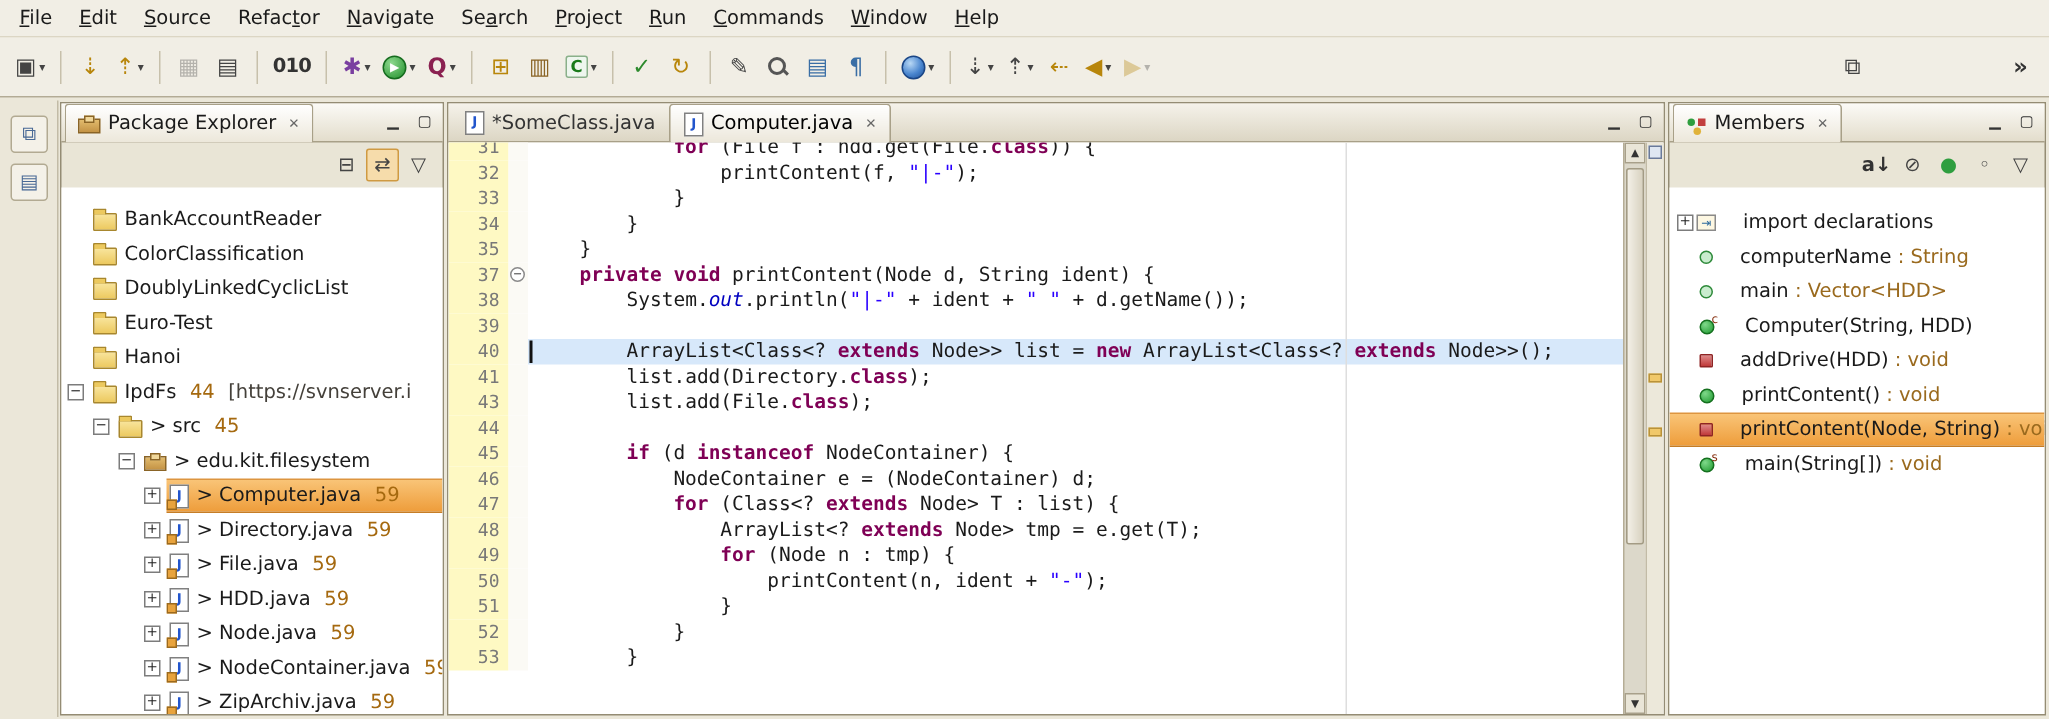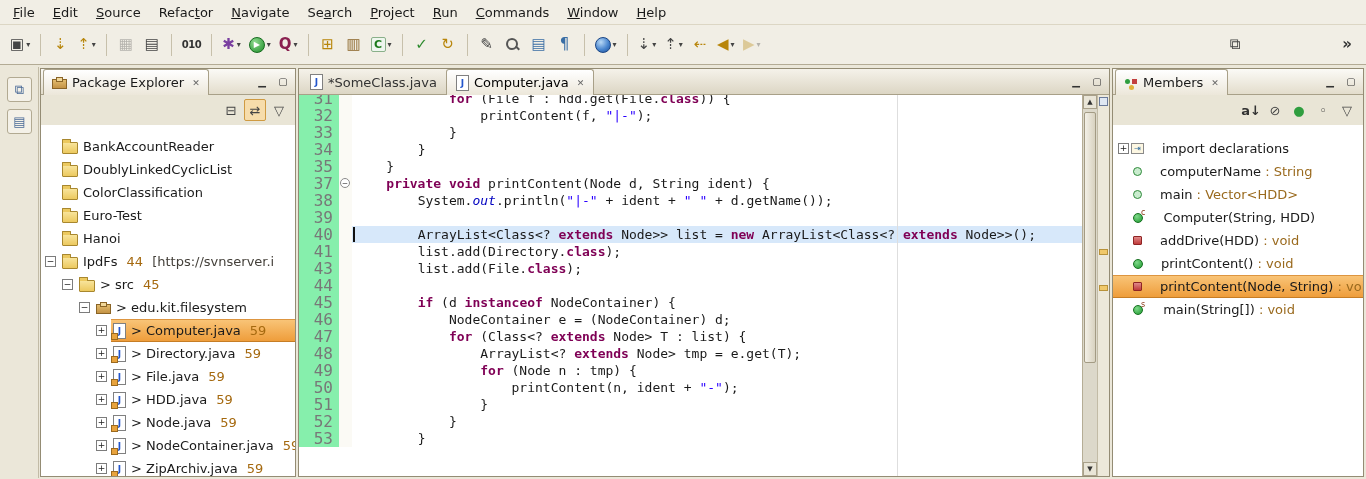--- a/index.html
+++ b/index.html
@@ -12,21 +12,21 @@
   .menu-item u{text-decoration:underline}
 
   
   .toolbar{height:40px;display:flex;align-items:center;background:#f1eee5;border-bottom:1px solid #b3ab95;padding:0 6px;position:relative}
   .tb-groups{display:flex;align-items:center}
   .tbtn{display:inline-flex;align-items:center;justify-content:center;height:26px;min-width:24px;padding:0 2px;margin:0 1px;border:1px solid transparent;border-radius:3px;color:#444;cursor:default}
   .tbtn.disabled{opacity:.35}
   .tglyph{font-size:15px;line-height:1;display:inline-flex;align-items:center;justify-content:center}
   .dd{font-size:8px;color:#444;margin-left:2px}
   .tsep{width:1px;height:22px;background:#c7c0ab;margin:0 6px}
-  .g-tiny{font-size:10px;font-weight:bold;color:#333;letter-spacing:-.5px}
+  .g-tiny{font-size:13px;font-weight:bold;color:#333;letter-spacing:-.5px}
   .g-tiny2{font-size:10px;font-weight:bold;color:#333}
   .g-gold{color:#b8860b}.g-purple{color:#7a3fa0}.g-green{color:#2d8a2d}
   .g-maroon{color:#8a2050;font-weight:bold}.g-brown{color:#8a6426}.g-blue{color:#3a6ea5}
   .g-run{width:16px;height:16px;border-radius:50%;background:radial-gradient(circle at 35% 30%,#8fd98f,#1f8f2a);border:1px solid #156b1e;color:#fff;font-size:8px}
   .g-clsgreen{width:15px;height:15px;border:1px solid #8ab08a;background:#eef6ee;color:#1a7a1a;font-weight:bold;font-size:11px;border-radius:2px}
   .g-sphere{width:16px;height:16px;border-radius:50%;background:radial-gradient(circle at 35% 30%,#b8d8f5 0%,#4a86cf 55%,#1d4f97 100%);border:1px solid #1a4585;color:transparent}
   .g-mag{position:relative;width:15px;height:15px;color:transparent}
   .g-mag::before{content:"";position:absolute;left:1px;top:1px;width:8px;height:8px;border:2px solid #555;border-radius:50%}
   .g-mag::after{content:"";position:absolute;left:10px;top:10px;width:5px;height:2px;background:#555;transform:rotate(45deg)}
   .g-greendot{color:#2f9e3f;font-size:9px}
@@ -73,21 +73,21 @@
   .i-java.dirty::before{content:"";position:absolute;left:-3px;bottom:-2px;width:5px;height:5px;background:#e8a33d;border:1px solid #9c6a1e}
 
   
   .editor-tabbar{height:26px;flex:none;display:flex;align-items:flex-end;background:linear-gradient(#f5f2ea,#dcd6c4);border-bottom:1px solid #a8a088;padding-left:2px;position:relative}
   .etab{display:flex;align-items:center;gap:5px;height:26px;margin-bottom:-1px;padding:0 9px;color:#333;white-space:nowrap}
   .etab.active{background:linear-gradient(#ffffff,#ece7da);border:1px solid #a8a088;border-bottom:none;border-radius:3px 3px 0 0;color:#000}
   .editor-body{flex:1;min-height:0;display:flex;background:#fff;position:relative;overflow:hidden}
   .code-area{flex:1;min-width:0;overflow:hidden;position:relative}
   .code-scroll{margin-top:-5px}
   .cline{display:flex;height:17px;line-height:17px;font-family:"DejaVu Sans Mono","Liberation Mono",monospace;font-size:13px;white-space:pre}
-  .ln{flex:none;width:40px;text-align:right;padding-right:6px;color:#787878;background:#86efac;font-size:16px}
+  .ln{flex:none;width:40px;text-align:right;padding-right:6px;color:#787878;background:#fef9c3;font-size:12px}
   .fold{flex:none;width:13px;background:#fbfaf5;position:relative}
   .fmark{position:absolute;left:1px;top:3px;width:10px;height:10px;border:1px solid #8a8a8a;border-radius:50%;background:#fff;color:#555;font-size:9px;line-height:8px;text-align:center}
   .ctext{flex:1;position:relative;padding-left:3px}
   .cline.current .ctext{background:#d7e8fa}
   .cursorbar{position:absolute;left:1px;top:1px;bottom:1px;width:2px;background:#111}
   .kw{color:#7f0055;font-weight:bold}
   .str{color:#2a00ff}
   .sf{color:#0000c0;font-style:italic}
   .margin-line{position:absolute;left:598px;top:0;bottom:0;width:1px;background:#dedede}
 
@@ -273,29 +273,29 @@
           <span class="trowc">
             <span class="i-folder"></span>
             <span class="tlabel">BankAccountReader</span>
           </span>
         </div>
         <div class="trow">
           <span class="tindent" style="width: 4px;"></span>
           <span class="texp-space"></span>
           <span class="trowc">
             <span class="i-folder"></span>
+            <span class="tlabel">ColorClassification</span>
+          </span>
+        </div>
+        <div class="trow">
+          <span class="tindent" style="width: 4px;"></span>
+          <span class="texp-space"></span>
+          <span class="trowc">
+            <span class="i-folder"></span>
             <span class="tlabel">DoublyLinkedCyclicList</span>
-          </span>
-        </div>
-        <div class="trow">
-          <span class="tindent" style="width: 4px;"></span>
-          <span class="texp-space"></span>
-          <span class="trowc">
-            <span class="i-folder"></span>
-            <span class="tlabel">ColorClassification</span>
           </span>
         </div>
         <div class="trow">
           <span class="tindent" style="width: 4px;"></span>
           <span class="texp-space"></span>
           <span class="trowc">
             <span class="i-folder"></span>
             <span class="tlabel">Euro-Test</span>
           </span>
         </div>

